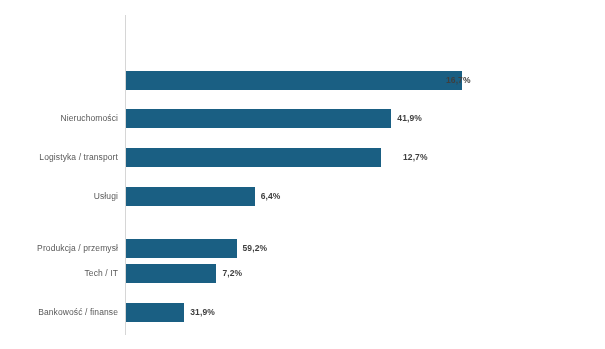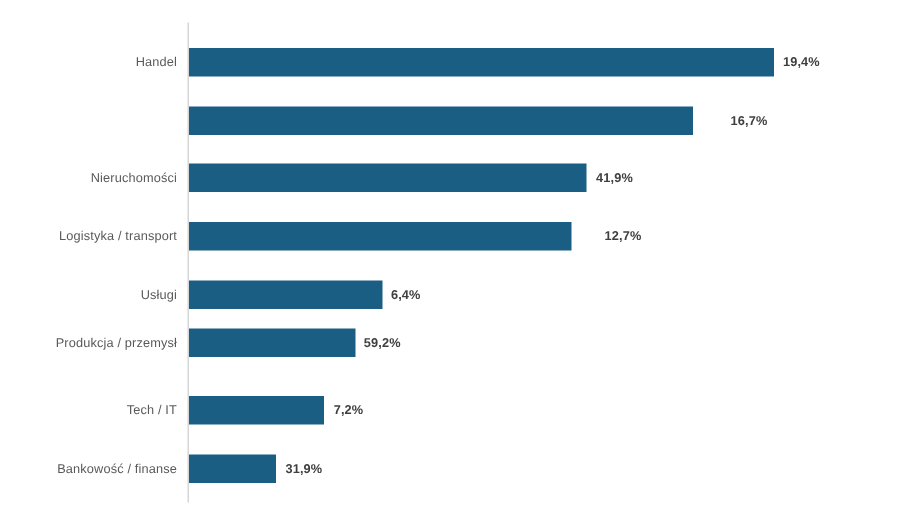--- a/index.html
+++ b/index.html
@@ -80,50 +80,45 @@
   }
 </style>
 </head>
 <body>
 
 <div id="chart-root" style="background: rgb(255, 255, 255);">
   <div id="plot-area">
 
     <div id="axis-line" style="left: 125px; background: rgb(214, 214, 214);"></div>
 
-    <div class="bar-row" style="top: 32px; height: 19px;">
-      <div class="cat-label" style="color: rgb(89, 89, 89); line-height: 19px;">Handel</div>
-      <div class="bar" style="left: 126px; width: 389.94px; height: 19px; background: rgb(26, 95, 131);"></div>
-      <div class="value-label" style="left: 521.94px; color: rgb(63, 63, 63);">19,4%</div>
-    </div>
 
     <div class="bar-row" style="top: 70.7px; height: 19px;">
       <div class="bar" style="left: 126px; width: 335.67px; height: 19px; background: rgb(26, 95, 131);"></div>
-      <div class="value-label" style="left: 487px; color: rgb(63, 63, 63);">16,7%</div>
+      <div class="value-label" style="left: 446px; color: rgb(63, 63, 63);">16,7%</div>
     </div>
 
     <div class="bar-row" style="top: 109.4px; height: 19px;">
       <div class="cat-label" style="color: rgb(89, 89, 89); line-height: 19px;">Nieruchomości</div>
       <div class="bar" style="left: 126px; width: 265.32px; height: 19px; background: rgb(26, 95, 131);"></div>
       <div class="value-label" style="left: 397.32px; color: rgb(63, 63, 63);">41,9%</div>
     </div>
 
     <div class="bar-row" style="top: 148.1px; height: 19px;">
       <div class="cat-label" style="color: rgb(89, 89, 89); line-height: 19px;">Logistyka / transport</div>
       <div class="bar" style="left: 126px; width: 255.27px; height: 19px; background: rgb(26, 95, 131);"></div>
       <div class="value-label" style="left: 403px; color: rgb(63, 63, 63);">12,7%</div>
     </div>
 
     <div class="bar-row" style="top: 186.8px; height: 19px; padding-left: 48px;">
       <div class="cat-label" style="color: rgb(89, 89, 89); line-height: 19px;">Usługi</div>
       <div class="bar" style="left: 126px; width: 128.64px; height: 19px; background: rgb(26, 95, 131);"></div>
       <div class="value-label" style="left: 260.64px; color: rgb(63, 63, 63);">6,4%</div>
     </div>
 
-    <div class="bar-row" style="top: 219px; height: 19px;">
+    <div class="bar-row" style="top: 239px; height: 19px;">
       <div class="cat-label" style="color: rgb(89, 89, 89); line-height: 19px;">Produkcja / przemysł</div>
       <div class="bar" style="left: 126px; width: 110.55px; height: 19px; background: rgb(26, 95, 131);"></div>
       <div class="value-label" style="left: 242.55px; color: rgb(63, 63, 63);">59,2%</div>
     </div>
 
     <div class="bar-row" style="top: 264.2px; height: 19px;">
       <div class="cat-label" style="color: rgb(89, 89, 89); line-height: 19px;">Tech / IT</div>
       <div class="bar" style="left: 126px; width: 90.45px; height: 19px; background: rgb(26, 95, 131);"></div>
       <div class="value-label" style="left: 222.45px; color: rgb(63, 63, 63);">7,2%</div>
     </div>

